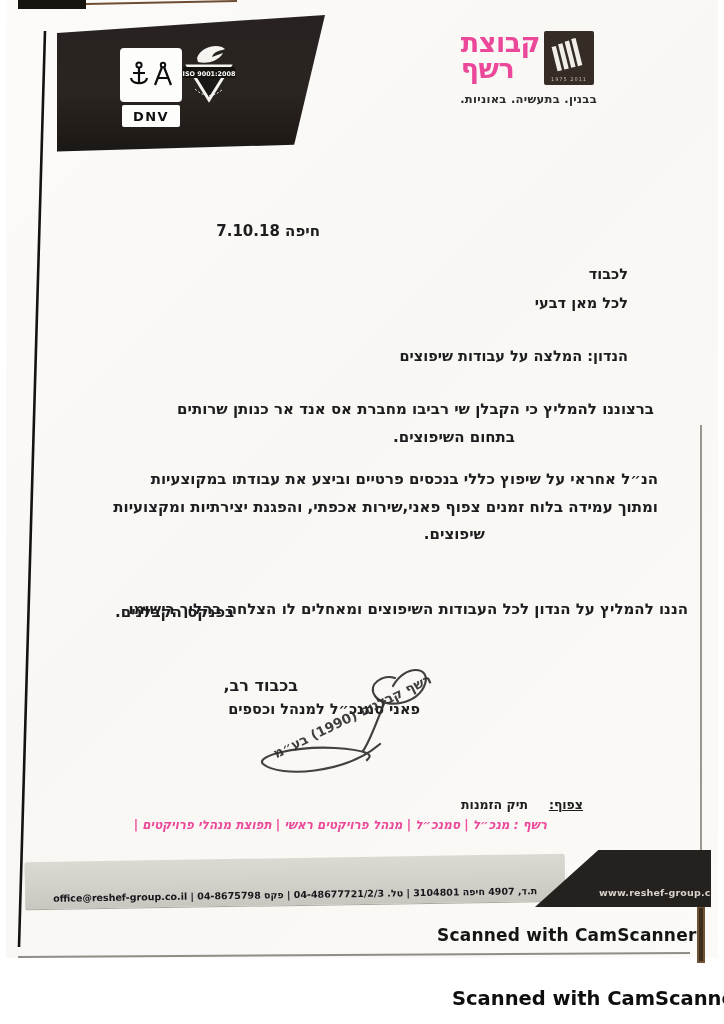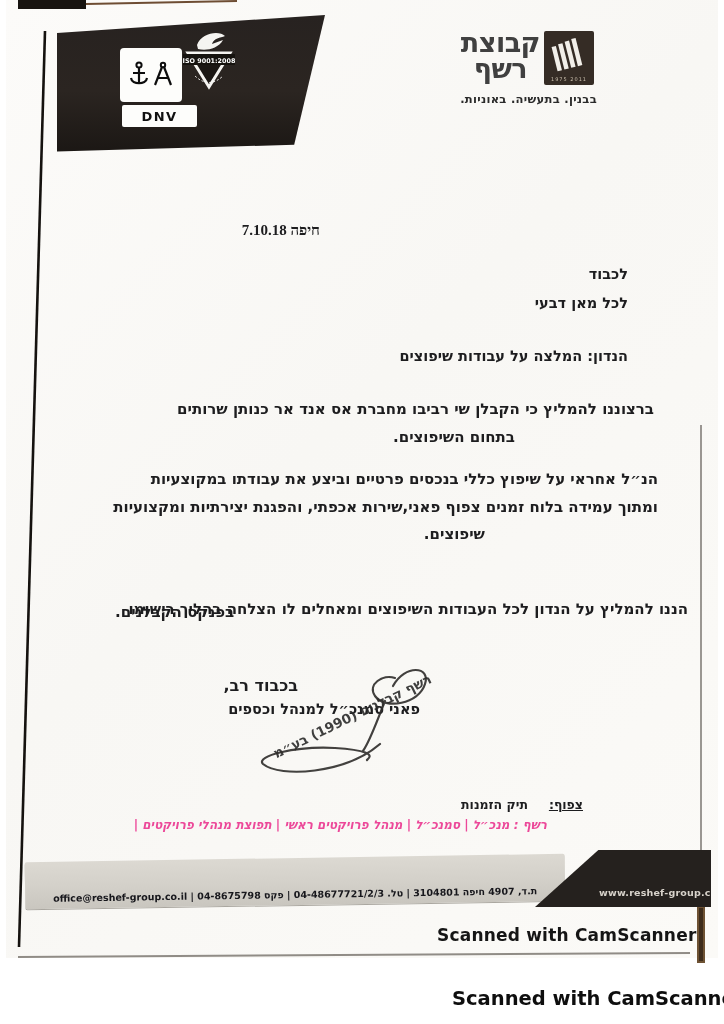--- a/index.html
+++ b/index.html
@@ -17,48 +17,48 @@
   .banner{
     position:absolute;left:57px;top:15px;width:268px;height:138px;
     background:linear-gradient(180deg,#272220 0%,#2b2521 55%,#1b1714 100%);
     clip-path:polygon(0% 13%, 100% 0%, 88.5% 94%, 0% 99%);
   }
   .dnv-box{
     position:absolute;left:63px;top:33px;width:62px;height:54px;
     background:#fdfdfb;border-radius:4px;display:flex;align-items:center;justify-content:center;
   }
   .dnv-label{
-    position:absolute;left:65px;top:90px;width:75px;height:22px;
+    position:absolute;left:65px;top:90px;width:58px;height:22px;
     background:#fdfdfb;border-radius:2px;display:flex;align-items:center;justify-content:center;
     font-size:13px;font-weight:700;color:#101010;letter-spacing:1.5px;
   }
-  .iso-box{position:absolute;left:126px;top:14px;width:52px;height:68px;}
+  .iso-box{position:absolute;left:126px;top:27px;width:52px;height:68px;}
   
   .rlogo-text{
-    position:absolute;right:184px;top:30px;text-align:center;direction:rtl;
-    font-size:27px;line-height:26px;font-weight:700;color:#404040;letter-spacing:-0.5px;
+    position:absolute;right:184px;top:30px;text-align:left;direction:rtl;
+    font-size:27px;line-height:26px;font-weight:700;color:#ec4899;letter-spacing:-0.5px;
   }
   .rlogo-square{
     position:absolute;left:544px;top:31px;width:50px;height:54px;
     background:#352c25;border-radius:2px;
   }
   .rlogo-years{
     position:absolute;left:0;right:0;bottom:3px;text-align:center;
     font-size:5px;color:#c9beac;letter-spacing:1px;
   }
   .tagline{
     position:absolute;right:127px;top:92px;direction:rtl;white-space:nowrap;
     font-size:11.5px;font-weight:700;color:#2a2a2a;letter-spacing:0.3px;
   }
   
   .tl{
     position:absolute;white-space:nowrap;direction:rtl;
     color:#1d1d1f;font-weight:700;font-size:15px;
   }
-  .l-date{right:404px;top:222px;font-family:Liberation Serif, serif;}
+  .l-date{right:404px;top:222px;}
   .l-to1{right:96px;top:266px;font-size:14.5px;}
   .l-to2{right:96px;top:295px;font-size:14.5px;}
   .l-subject{right:96px;top:348px;font-size:14.5px;text-align:center;}
   .l-p1a{right:70px;top:400px;}
   .l-p1b{right:209px;top:428px;}
   .l-p2a{right:66px;top:470px;}
   .l-p2b{right:66px;top:498px;}
   .l-p2c{right:239px;top:525px;}
   .l-p3a{right:36px;top:600px;padding-left:28px;}
   .l-p3b{left:115px;top:603px;text-align:right;}

